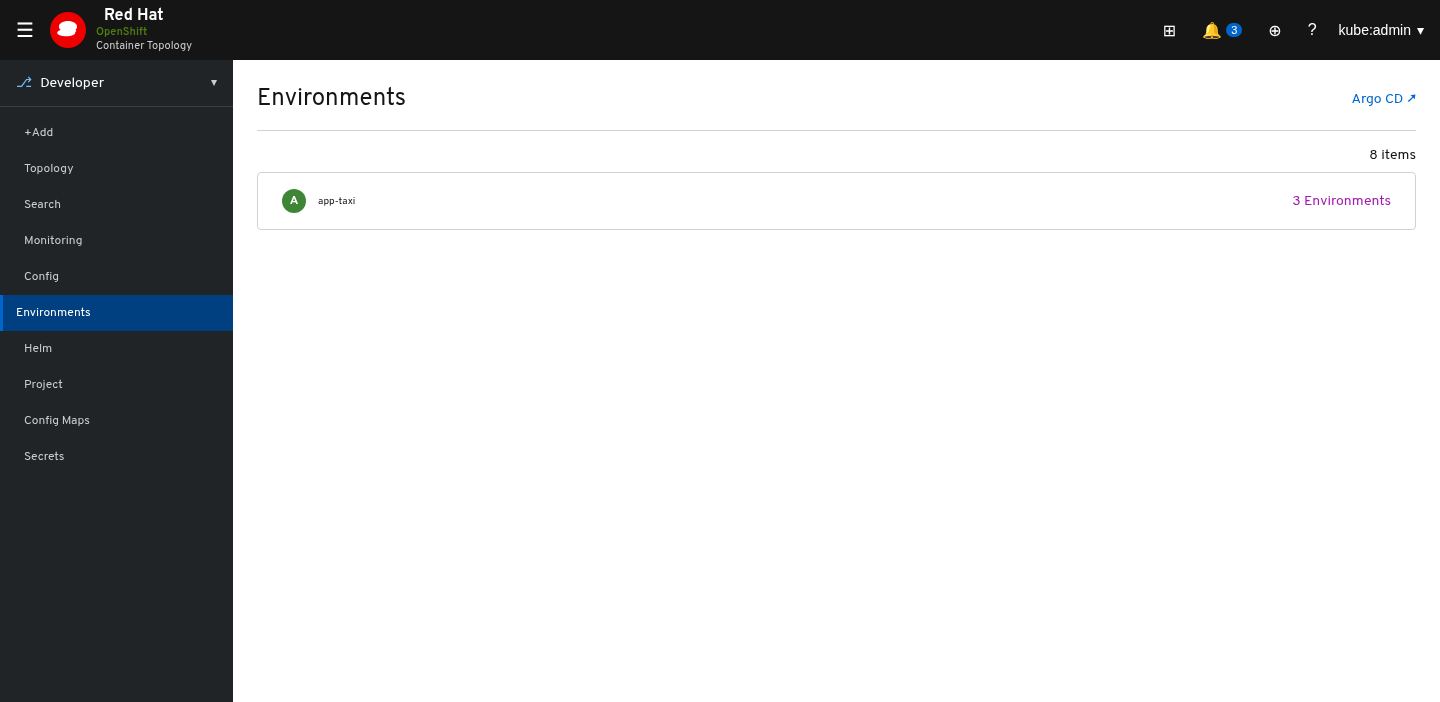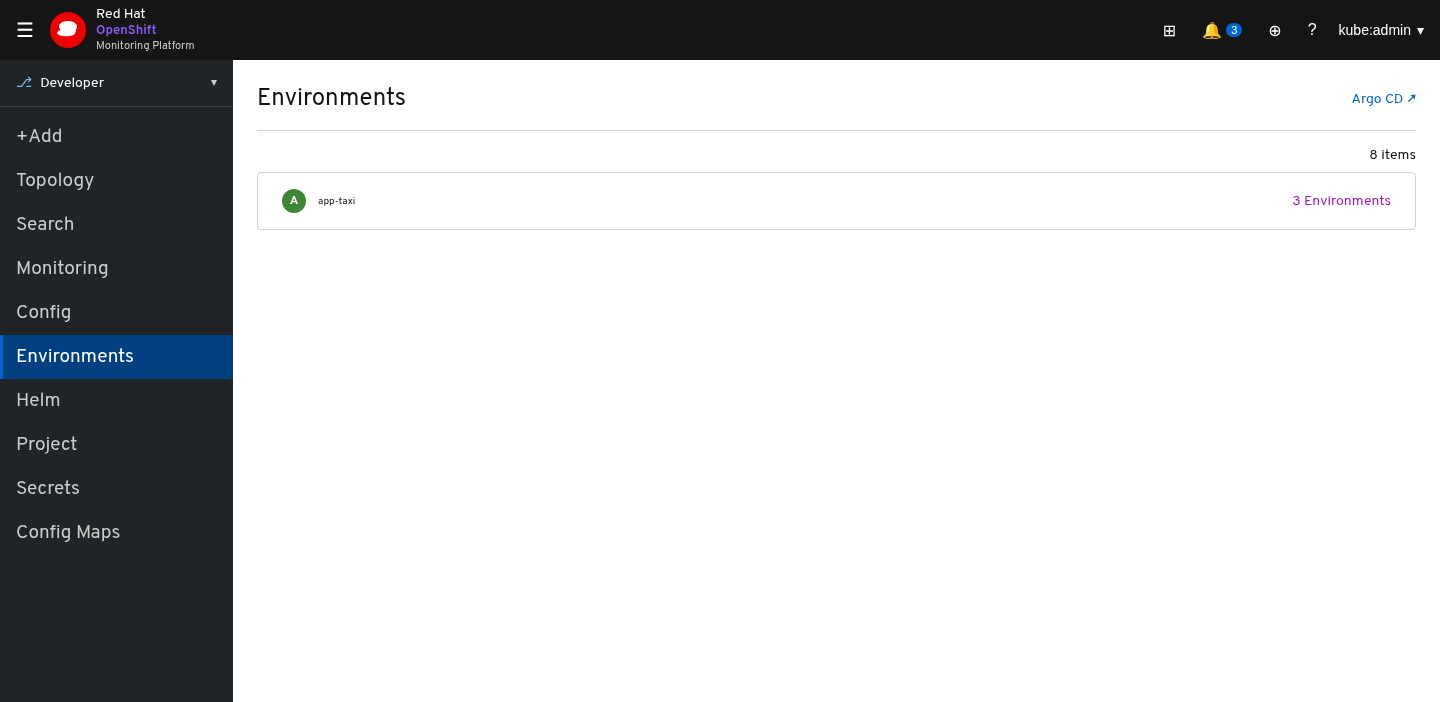--- a/index.html
+++ b/index.html
@@ -32,22 +32,22 @@
     }
     .redhat-logo {
       width: 36px;
       height: 36px;
     }
     .navbar-brand-text {
       display: flex;
       flex-direction: column;
       line-height: 1.2;
     }
-    .brand-redhat { font-size: 14px; color: #fff; font-weight: 400; }
-    .brand-openshift { font-size: 13px; color: #8b5cf6; font-weight: 600; }
+    .brand-redhat { font-size: 16px; color: #fff; font-weight: 700; margin-left: 8px; }
+    .brand-openshift { font-size: 11px; color: #4d7c0f; font-weight: 600; }
     .brand-platform { font-size: 11px; color: #ccc; }
 
     .navbar-spacer { flex: 1; }
 
     .navbar-icons {
       display: flex;
       align-items: center;
       gap: 18px;
     }
     .navbar-icon-btn {
@@ -111,24 +111,24 @@
       font-size: 14px;
       color: #73bcf7;
     }
     .chevron-icon { color: #ccc; font-size: 12px; }
 
     .sidebar-nav { padding: 8px 0; }
 
     .sidebar-item {
       display: flex;
       align-items: center;
-      padding: 10px 16px;
+      padding: 10px 24px;
       cursor: pointer;
       color: #ccc;
-      font-size: 19px;
+      font-size: 12px;
       text-decoration: none;
       transition: background 0.1s;
     }
     .sidebar-item.active {
       background: #004080;
       color: #fff;
       border-left: 3px solid #06c;
     }
     .sidebar-item.active { padding-left: 13px; }
 
@@ -209,21 +209,21 @@
 <nav class="navbar">
   <button class="navbar-hamburger">☰</button>
   <div class="navbar-brand">
     <svg class="redhat-logo" viewBox="0 0 40 40" xmlns="http://www.w3.org/2000/svg">
       <ellipse cx="20" cy="20" rx="20" ry="20" fill="#EE0000"></ellipse>
       <path d="M28 23c0 2.2-4.5 4-10 4S8 25.2 8 23c0-1.2 1.5-2.3 3.8-3C10.7 18.8 10 17.5 10 16c0-3.3 4.5-6 10-6s10 2.7 10 6c0 1.5-.7 2.8-1.8 3.9C30.5 20.7 28 21.8 28 23z" fill="#fff"></path>
     </svg>
     <div class="navbar-brand-text">
       <span class="brand-redhat">Red Hat</span>
       <span class="brand-openshift">OpenShift</span>
-      <span class="brand-platform">Monitoring Platform</span>
+      <span class="brand-platform">Container Topology</span>
     </div>
   </div>
   <div class="navbar-spacer"></div>
   <div class="navbar-icons">
     <button class="navbar-icon-btn">
       <span>⊞</span>
     </button>
     <button class="navbar-icon-btn">
       <span>🔔</span>
       <span class="badge">3</span>
@@ -268,24 +268,24 @@
     <a class="sidebar-item active">
       <span>Environments</span>
     </a>
     <a class="sidebar-item">
       <span>Helm</span>
     </a>
     <a class="sidebar-item">
       <span>Project</span>
     </a>
     <a class="sidebar-item">
+      <span>Config Maps</span>
+    </a>
+    <a class="sidebar-item">
       <span>Secrets</span>
-    </a>
-    <a class="sidebar-item">
-      <span>Config Maps</span>
     </a>
   </nav>
 </aside>
 
 <main class="main-content">
   <div class="page-header">
     <h1 class="page-title">Environments</h1>
     <a class="external-link">
       <span>Argo CD</span>
       <span>↗</span>

